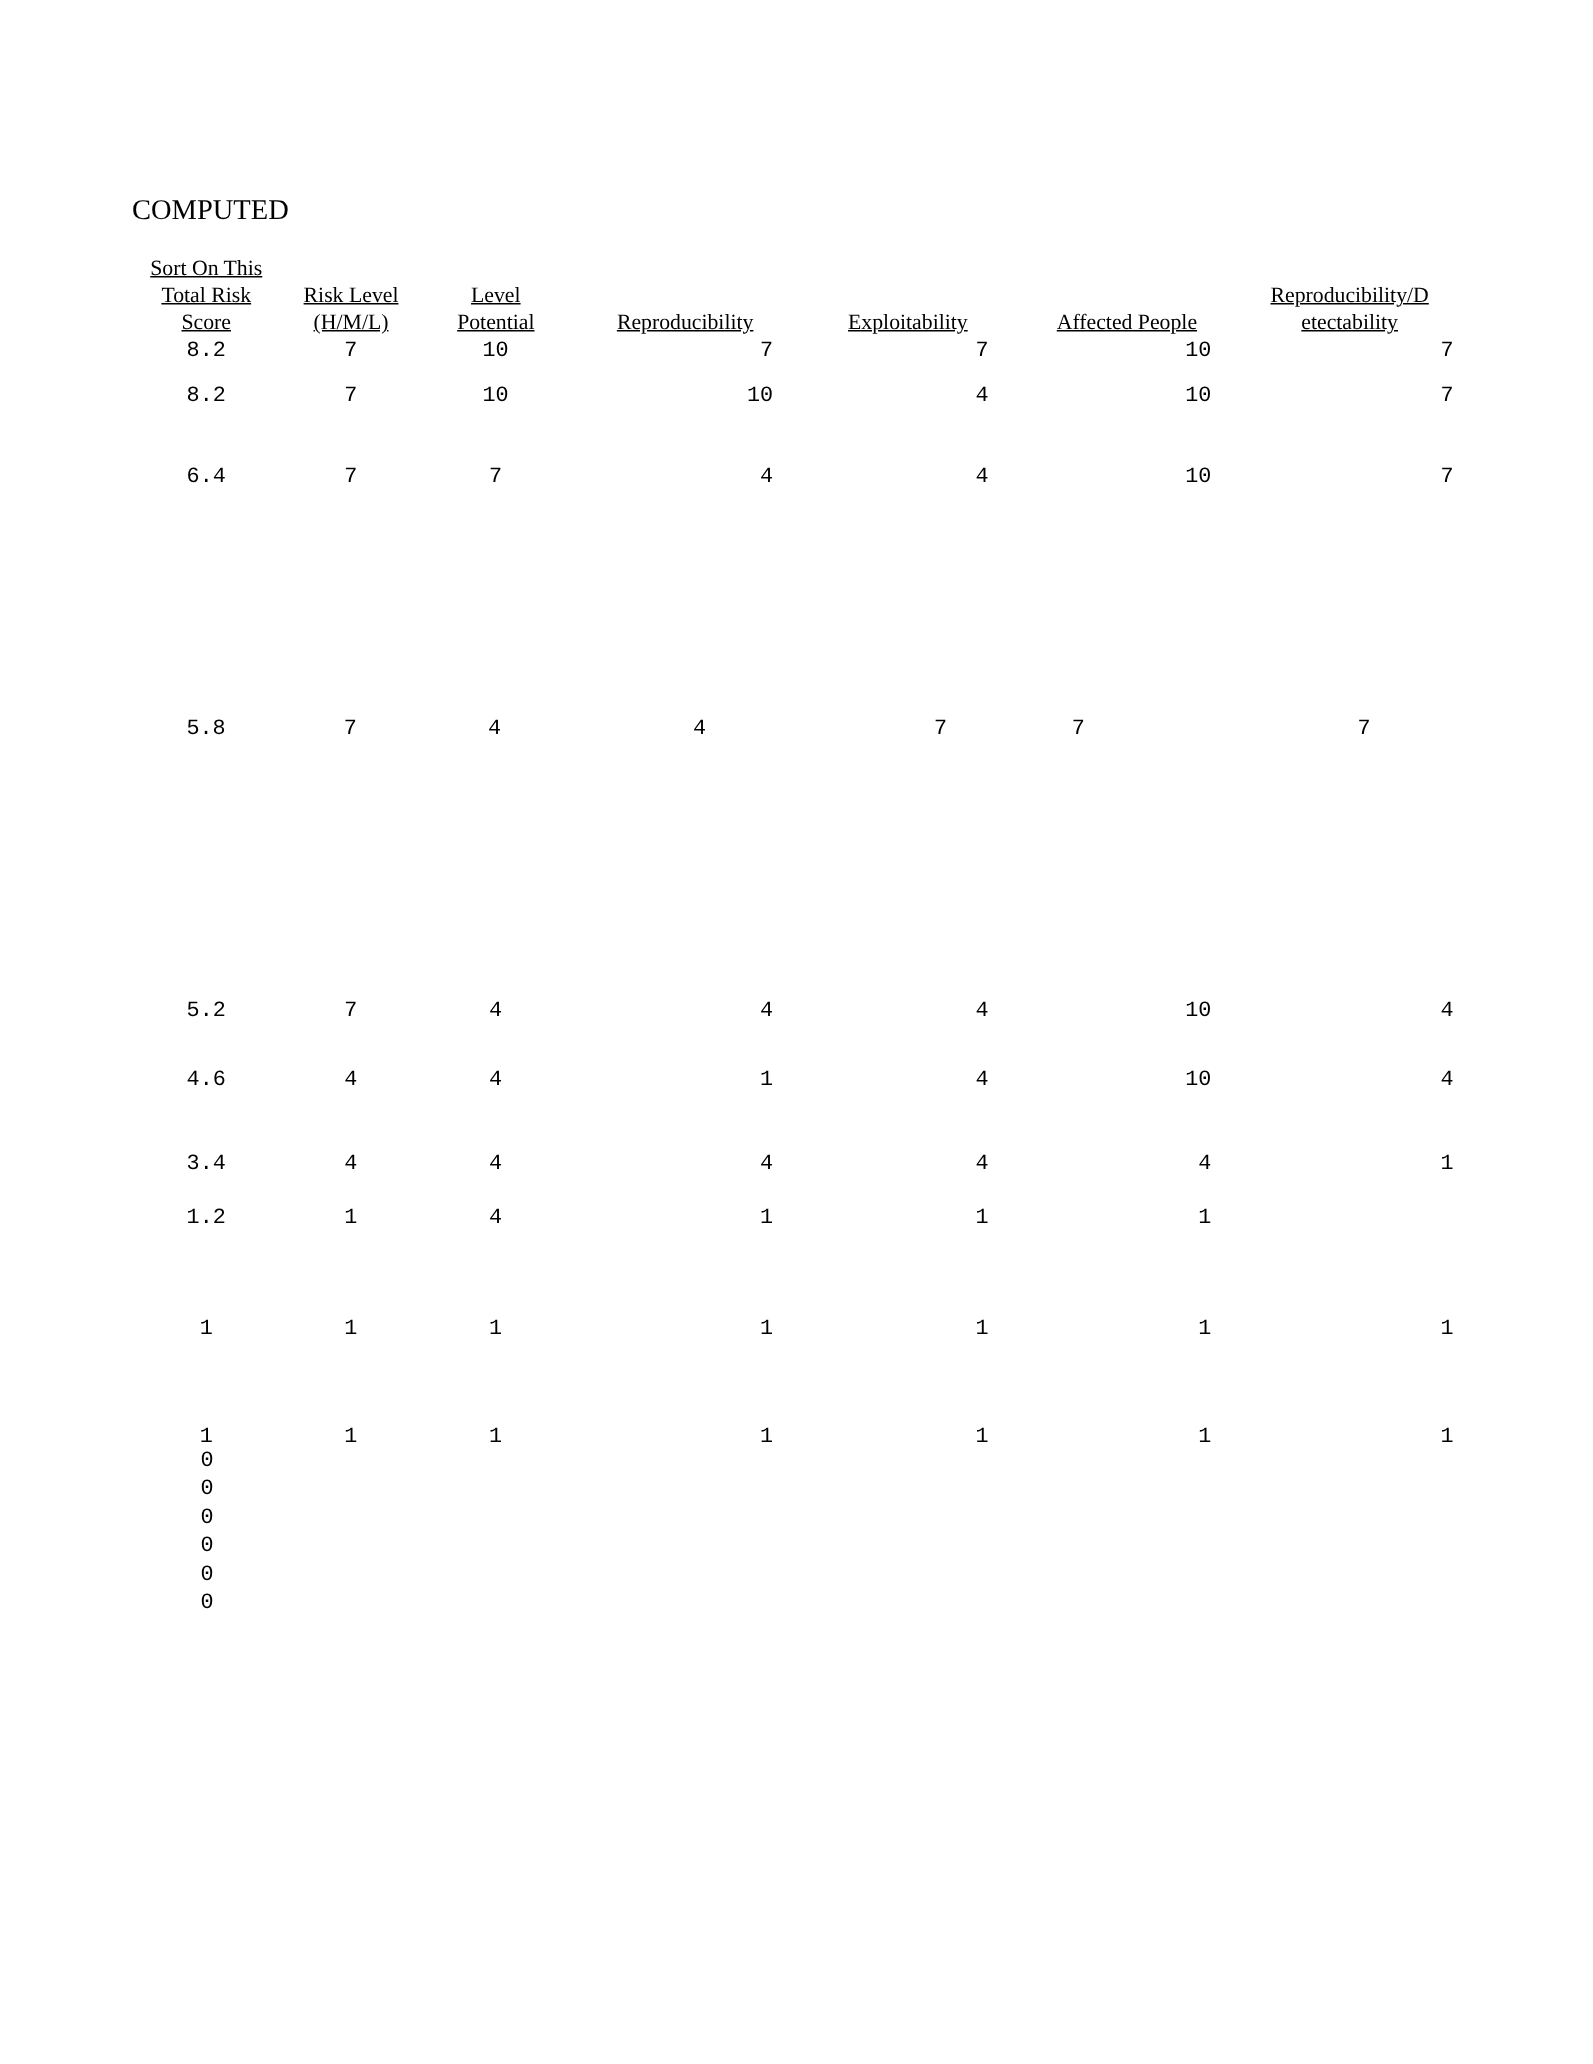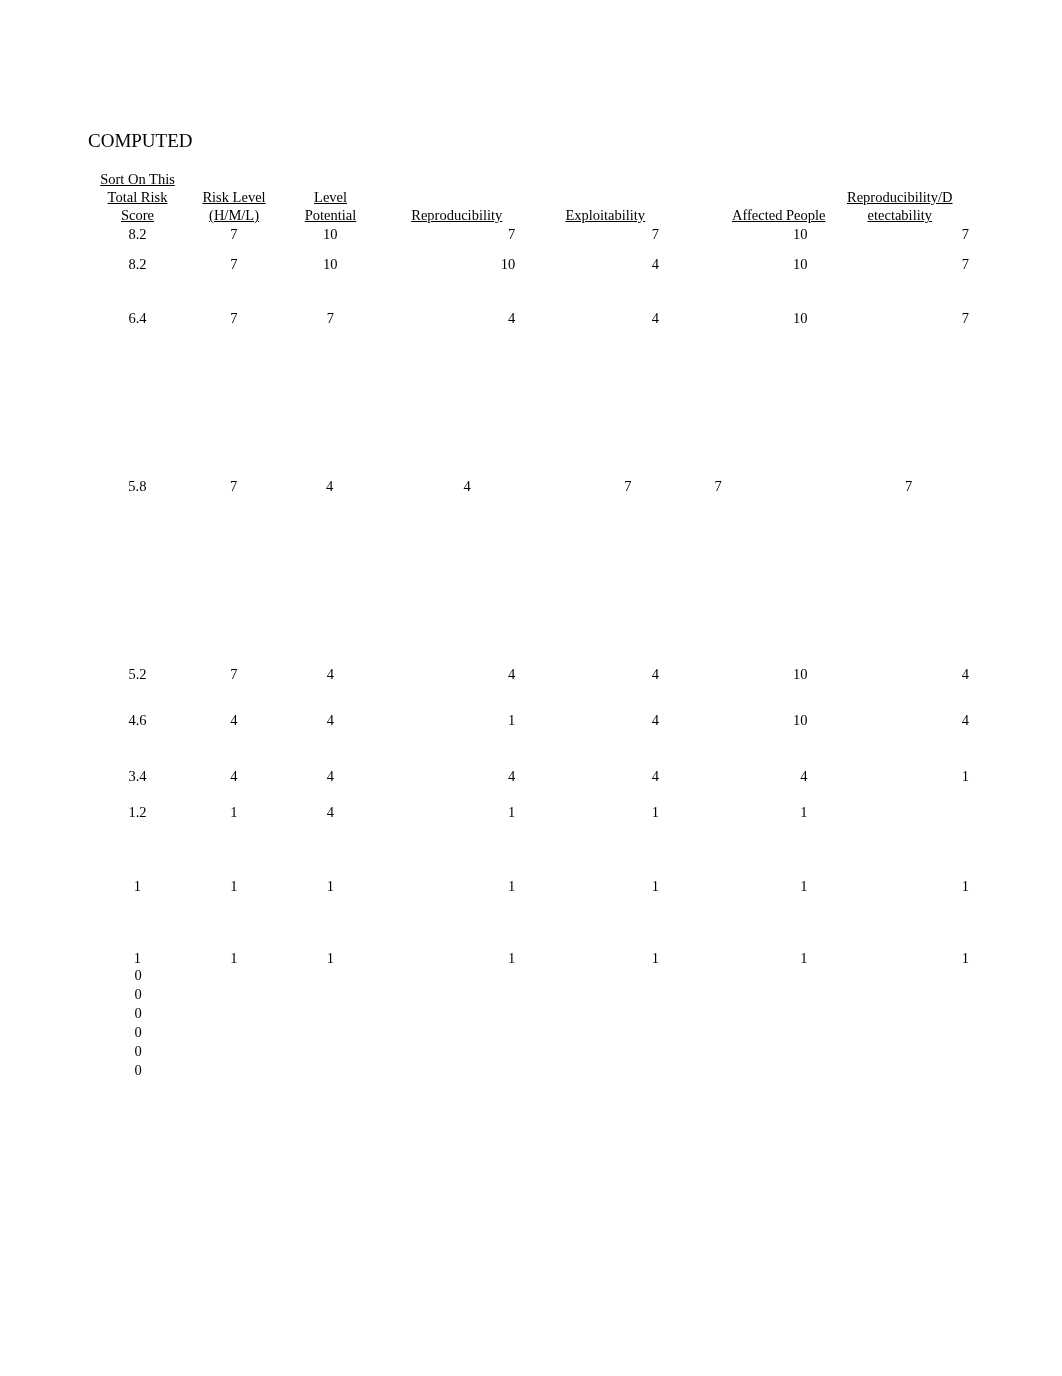--- a/index.html
+++ b/index.html
@@ -36,26 +36,27 @@
     .col1 { width: 100px; text-align: center; }
     .col2 { width: 95px; text-align: center; }
     .col3 { width: 100px; text-align: center; }
     .col4 { width: 155px; text-align: right; padding-right: 18px; }
     .col5 { width: 145px; text-align: right; padding-right: 18px; }
     .col6 { width: 150px; text-align: right; padding-right: 18px; }
     .col7 { width: 150px; text-align: right; padding-right: 5px; }
     
     .hcol4 { width: 155px; text-align: center; }
     .hcol5 { width: 145px; text-align: center; margin-top: 26px; }
-    .hcol6 { width: 150px; text-align: right; margin-top: 12px; }
+    .hcol6 { width: 150px; text-align: center; margin-top: 12px; }
     .hcol7 { width: 150px; text-align: center; }
 
     .data-row {
       display: flex;
       align-items: flex-start;
+      font-family: Liberation Mono, monospace;
     }
     .r0 { min-height: 22px; }
     .r1 { min-height: 50px; padding-top: 8px; }
     .r2 { min-height: 170px; padding-top: 12px; }
     .r3 { min-height: 170px; padding-top: 10px; }
     .r4 { min-height: 62px; padding-top: 10px; align-items: center; }
     .r5 { min-height: 58px; padding-top: 12px; }
     .r6 { min-height: 40px; padding-top: 10px; }
     .r7 { min-height: 62px; padding-top: 6px; }
     .r8 { min-height: 72px; padding-top: 18px; }

